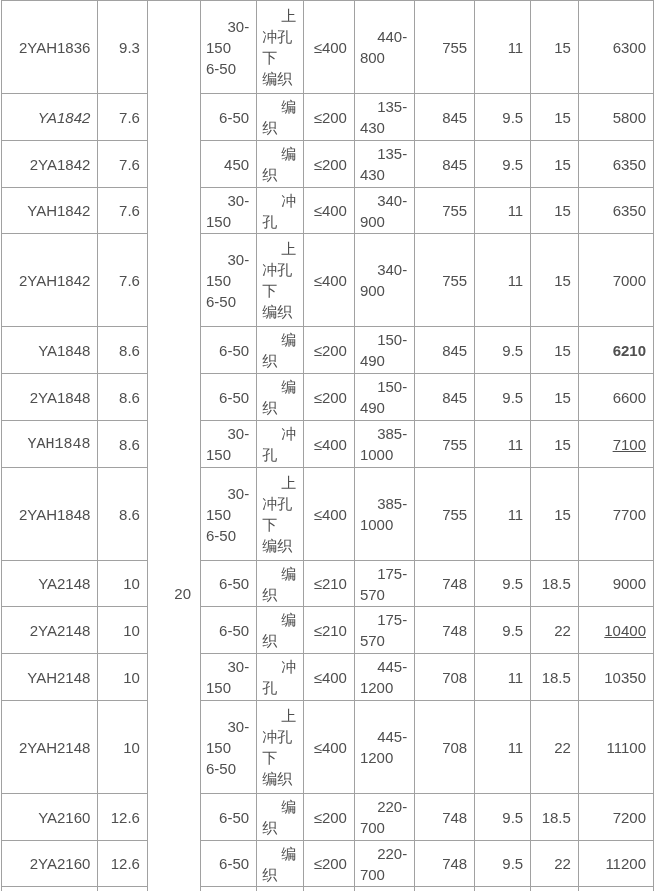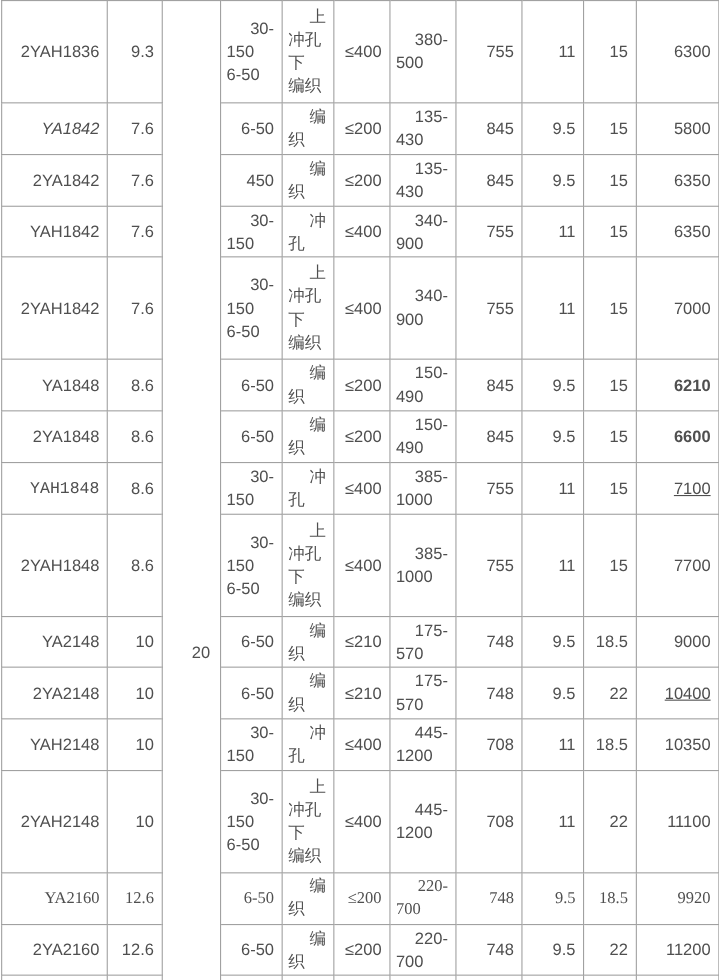--- a/index.html
+++ b/index.html
@@ -60,22 +60,22 @@
           <td style="width: 47px;">
             <div class="l1">上</div>
             <div class="ln">冲孔</div>
             <div class="ln">下</div>
             <div class="ln">编织</div>
           </td>
           <td style="width: 50px;">
             <div class="l1">≤400</div>
           </td>
           <td style="width: 60px;">
-            <div class="l1">380-</div>
-            <div class="ln">500</div>
+            <div class="l1">440-</div>
+            <div class="ln">800</div>
           </td>
           <td style="width: 60px;">
             <div class="l1">755</div>
           </td>
           <td style="width: 56px;">
             <div class="l1">11</div>
           </td>
           <td style="width: 47px;">
             <div class="l1">15</div>
           </td>
@@ -281,21 +281,21 @@
           </td>
           <td style="width: 60px;">
             <div class="l1">845</div>
           </td>
           <td style="width: 56px;">
             <div class="l1">9.5</div>
           </td>
           <td style="width: 47px;">
             <div class="l1">15</div>
           </td>
-          <td style="width: 75px; font-weight: bold;">
+          <td style="width: 75px;">
             <div class="l1">6600</div>
           </td>
         </tr>
         <tr style="height: 47px;">
           <td style="width: 96px; font-family: Liberation Mono, monospace;">
             <div class="l1">YAH1848</div>
           </td>
           <td style="width: 49px;">
             <div class="l1">8.6</div>
           </td>
@@ -499,21 +499,21 @@
           <td style="width: 56px;">
             <div class="l1">11</div>
           </td>
           <td style="width: 47px;">
             <div class="l1">22</div>
           </td>
           <td style="width: 75px;">
             <div class="l1">11100</div>
           </td>
         </tr>
-        <tr style="height: 47px; font-family: Liberation Serif, serif;">
+        <tr style="height: 47px;">
           <td style="width: 96px;">
             <div class="l1">YA2160</div>
           </td>
           <td style="width: 49px;">
             <div class="l1">12.6</div>
           </td>
           <td style="width: 56px;">
             <div class="l1">6-50</div>
           </td>
           <td style="width: 47px;">
@@ -530,21 +530,21 @@
           <td style="width: 60px;">
             <div class="l1">748</div>
           </td>
           <td style="width: 56px;">
             <div class="l1">9.5</div>
           </td>
           <td style="width: 47px;">
             <div class="l1">18.5</div>
           </td>
           <td style="width: 75px;">
-            <div class="l1">9920</div>
+            <div class="l1">7200</div>
           </td>
         </tr>
         <tr style="height: 46px;">
           <td style="width: 96px;">
             <div class="l1">2YA2160</div>
           </td>
           <td style="width: 49px;">
             <div class="l1">12.6</div>
           </td>
           <td style="width: 56px;">

